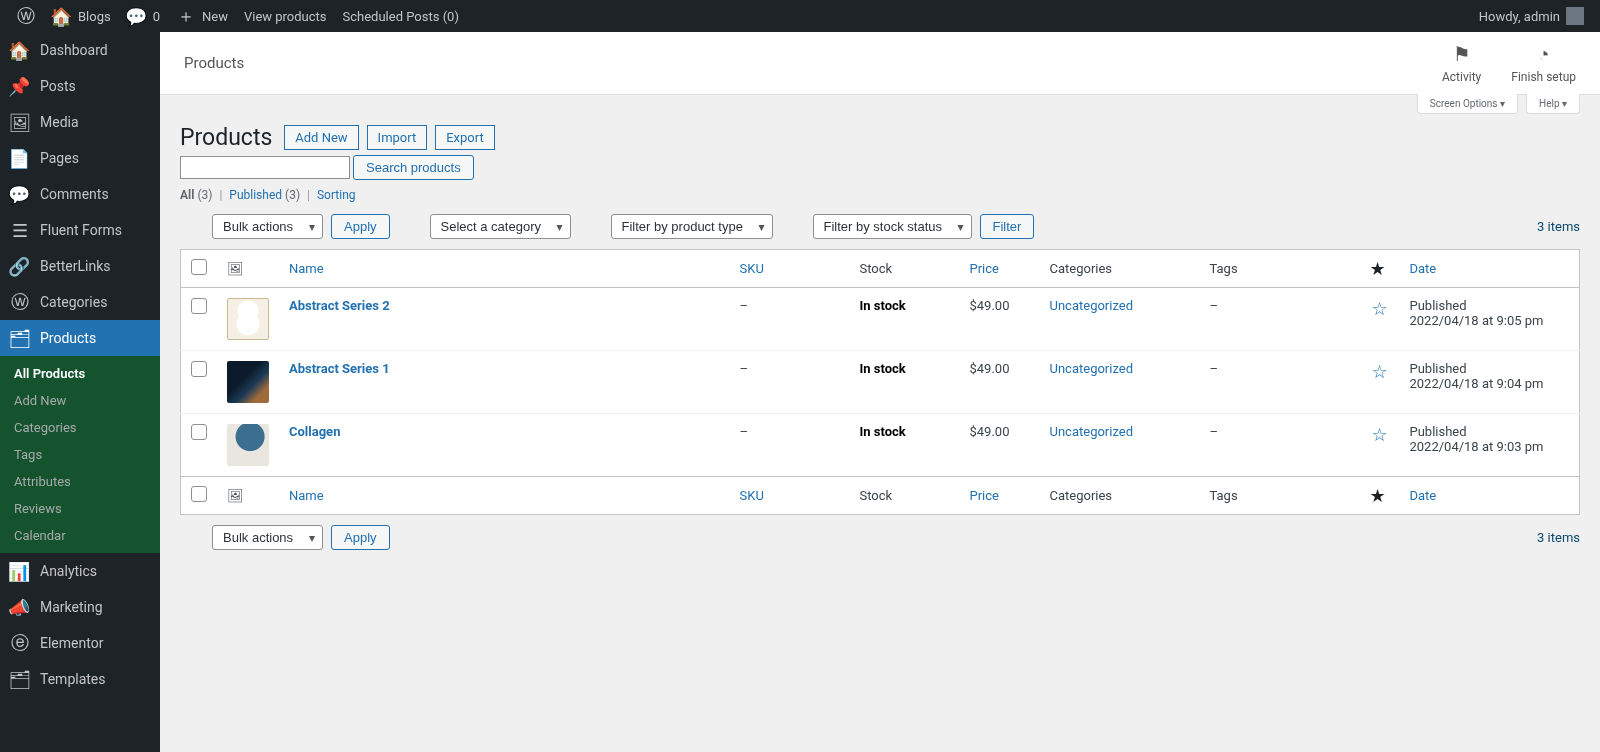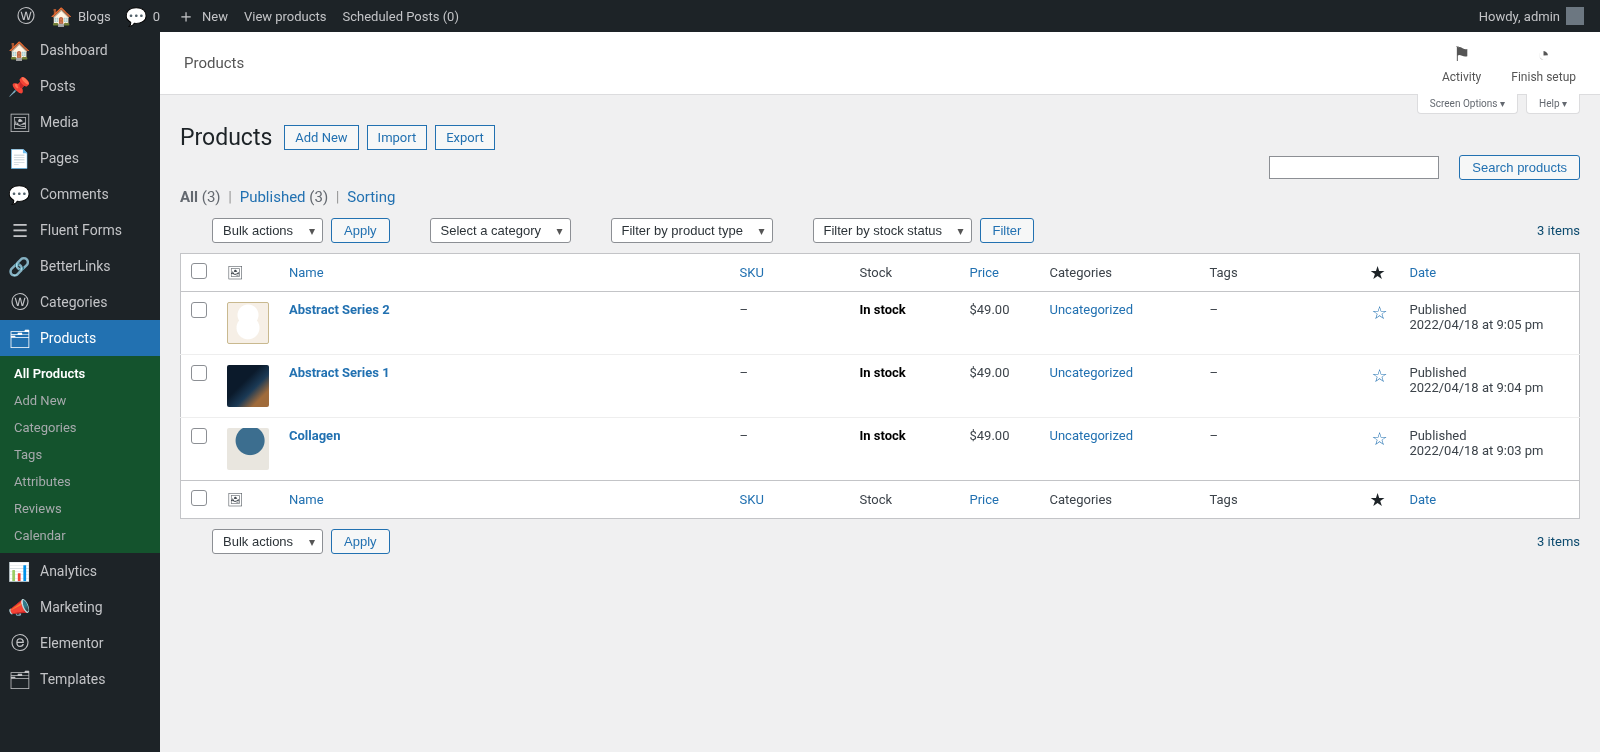--- a/index.html
+++ b/index.html
@@ -36,35 +36,35 @@
 
 .screen-meta { display:flex; justify-content:flex-end; gap:8px; padding: 0 20px; margin-top: -1px; position:relative; }
 .screen-meta .smbtn { background:#fff; border:1px solid #dcdcde; border-top:none; padding:4px 12px; font-size:10px; color:#646970; cursor:pointer; border-radius:0 0 4px 4px; }
 
 
 .page-title-row { display:flex; align-items:center; gap:8px; padding: 10px 20px 4px; }
 .page-title-row h1 { font-size: 23px; font-weight: 400; color:#1d2327; margin-right: 4px; }
 .page-action { display:inline-block; padding:4px 10px; border:1px solid #2271b1; color:#2271b1; background:#f6f7f7; font-size:13px; cursor:pointer; }
 
 
-.subsubsub { padding: 2px 20px 8px; font-size:15px; color:#646970; }
+.subsubsub { padding: 2px 20px 8px; font-size:12px; color:#646970; }
 .subsubsub .count { color:#646970; }
 .subsubsub .sep { padding:0 4px; color:#999; }
 
 
 .filters-row { display:flex; align-items:center; gap:8px; padding: 4px 20px 10px; flex-wrap:wrap; }
 .filters-row .spacer { flex:1; }
 .wp-select { appearance:none; -webkit-appearance:none; background:#fff; border:1px solid #8c8f94; border-radius:3px; padding:4px 28px 4px 10px; font-size:13px; color:#2c3338; position:relative; cursor:pointer; }
 .sel-wrap { position:relative; display:inline-block;margin-left:32px; }
 .sel-wrap::after { content:"▾"; position:absolute; right:8px; top:50%; transform:translateY(-50%); color:#555; pointer-events:none; font-size:12px; }
 .wp-btn { background:#f6f7f7; border:1px solid #2271b1; color:#2271b1; padding:4px 12px; font-size:13px; cursor:pointer; border-radius:3px; }
 .items-count { color:#0c4a6e; font-size:13px; }
 
 
-.search-row { display:flex; justify-content:flex-end; align-items:center; gap:20px; padding: 0 20px 6px; }
+.search-row { display:flex; align-items:center; gap:3px; padding: 0 20px 6px; }
 .search-row input[type=text]{ border:1px solid #8c8f94; padding:3px 8px; font-size:13px; width:170px; background:#fff; }
 
 
 .wp-list-table { width: calc(100% - 40px); margin: 0 20px; border:1px solid #c3c4c7; background:#fff; border-collapse:collapse; }
 .wp-list-table thead th, .wp-list-table tfoot th { background:#fff; border-bottom:1px solid #c3c4c7; text-align:left; padding:8px 10px; font-weight:400; color:#2271b1; }
 .wp-list-table thead th.manage, .wp-list-table tfoot th.manage { color:#3c434a; }
 .wp-list-table tfoot th { border-top:1px solid #c3c4c7; border-bottom:none; }
 .wp-list-table tbody td { padding:10px; vertical-align:top; border-bottom:1px solid #eee; }
 .wp-list-table tbody tr:last-child td { border-bottom:none; }
 .col-cb { width:30px; }

